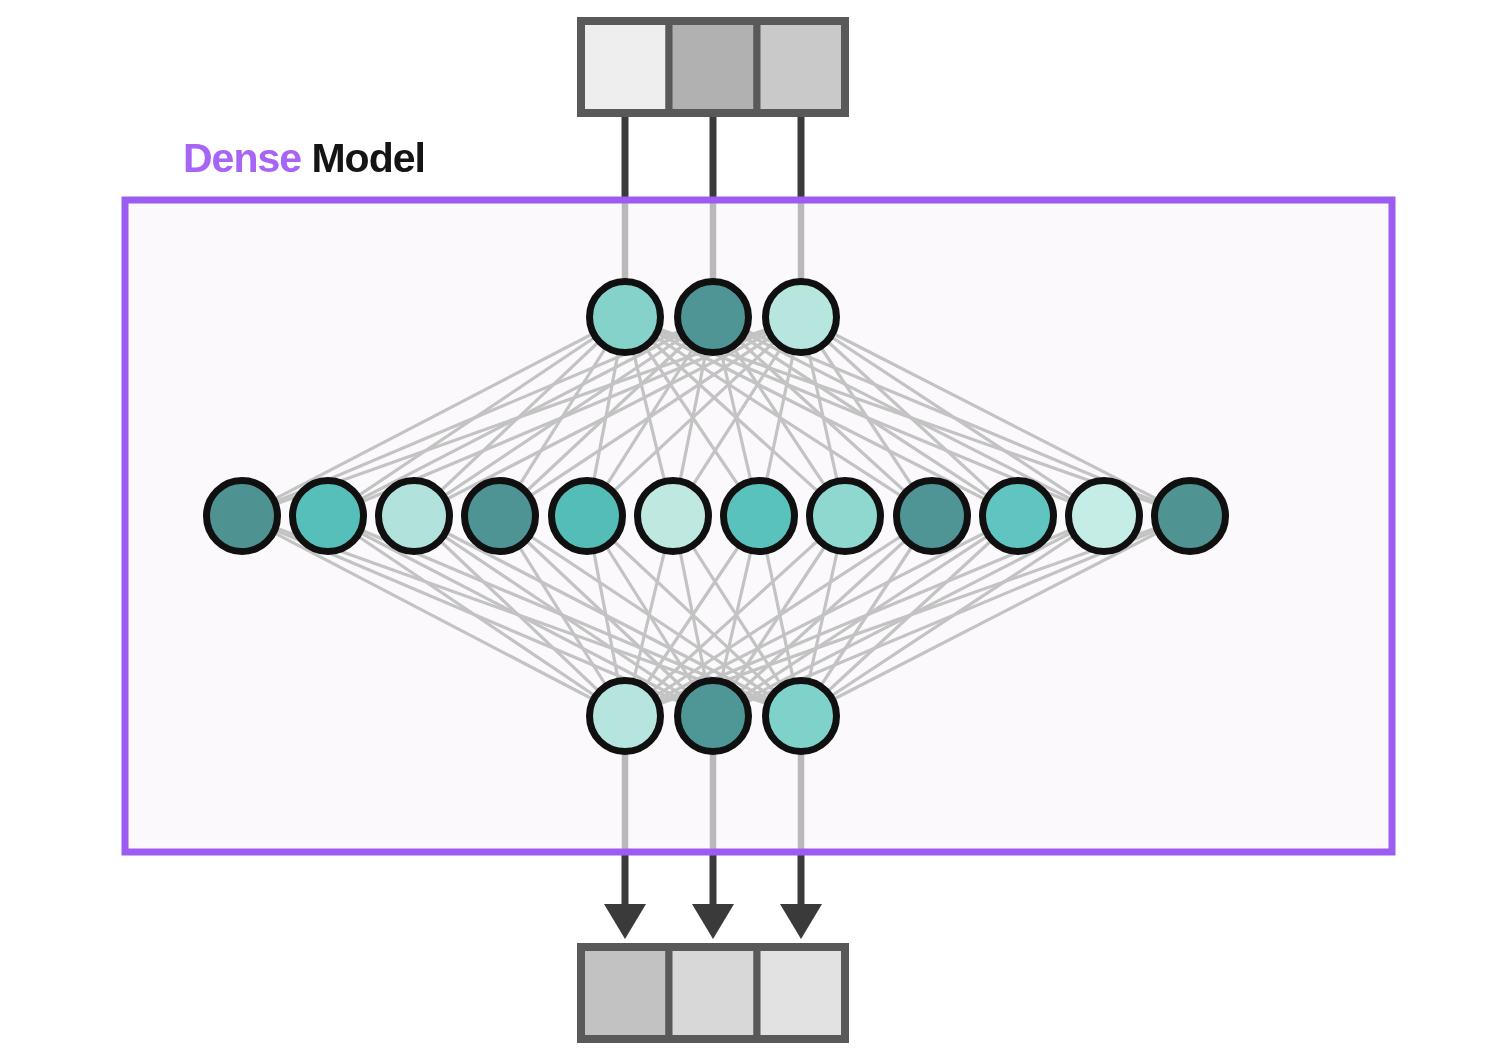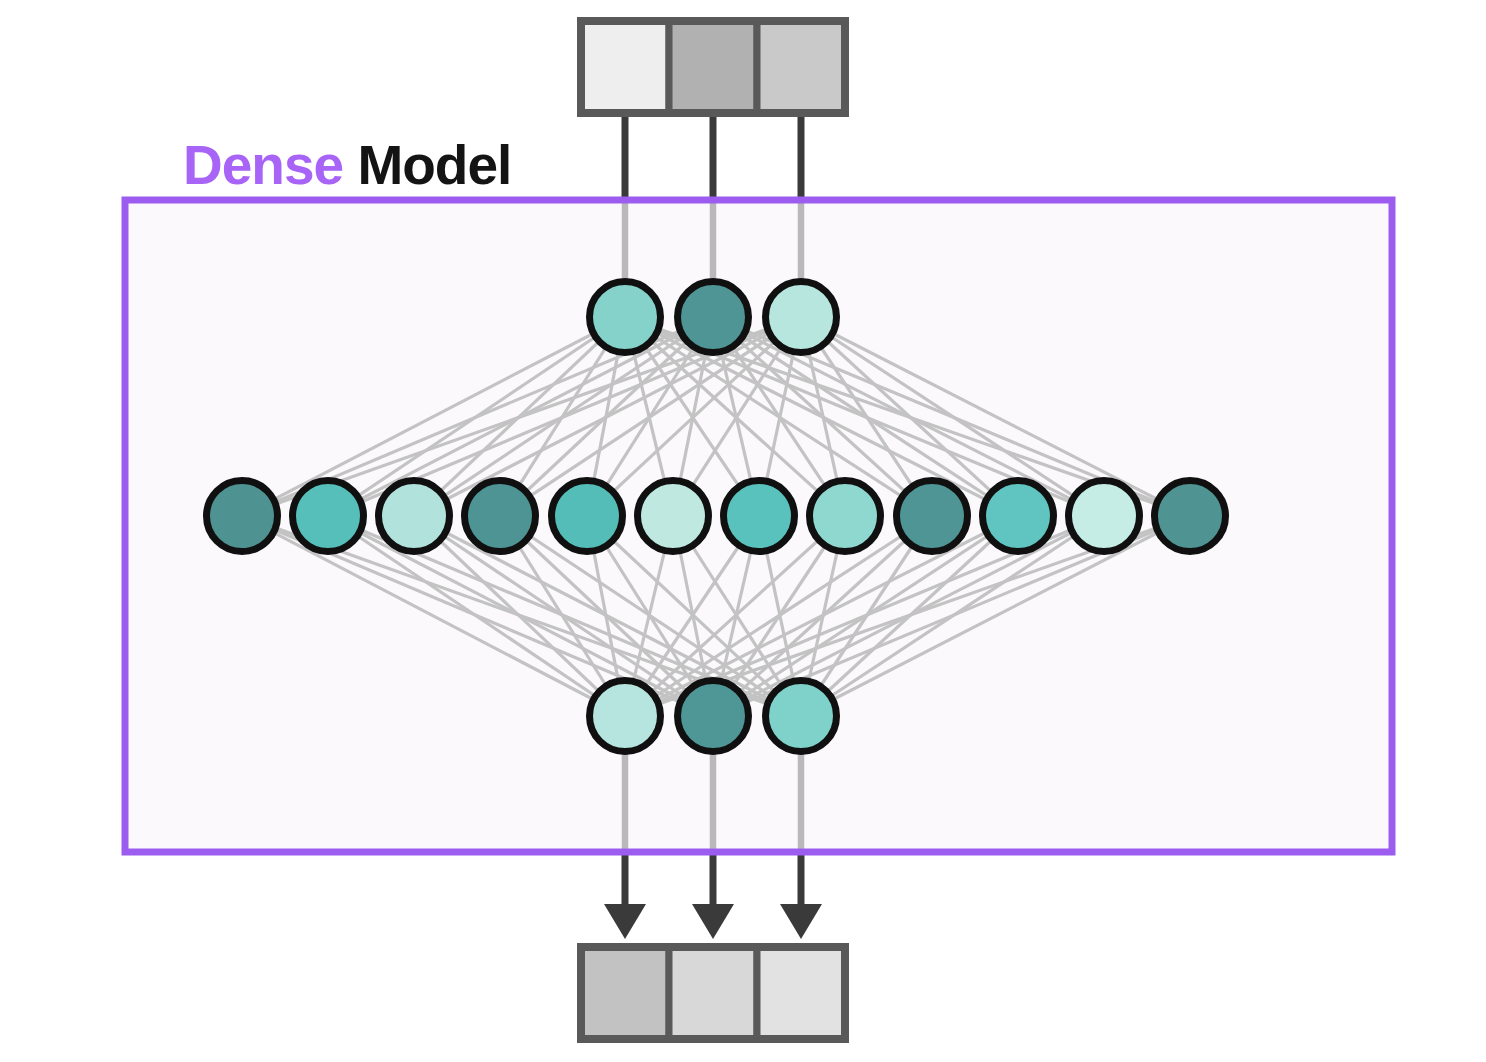--- a/index.html
+++ b/index.html
@@ -20,21 +20,21 @@
     left: 0;
     top: 0;
     width: 1486px;
     height: 1062px;
     display: block;
   }
   .title {
     position: absolute;
     left: 183px;
     top: 138px;
-    font-size: 55px;
+    font-size: 41px;
     font-weight: bold;
     line-height: 1;
     letter-spacing: -1px;
     white-space: nowrap;
   }
   .title .dense { color: var(--title-dense, #a864f6); }
   .title .model { color: var(--title-model, #141414); }
 </style>
 </head>
 <body>

